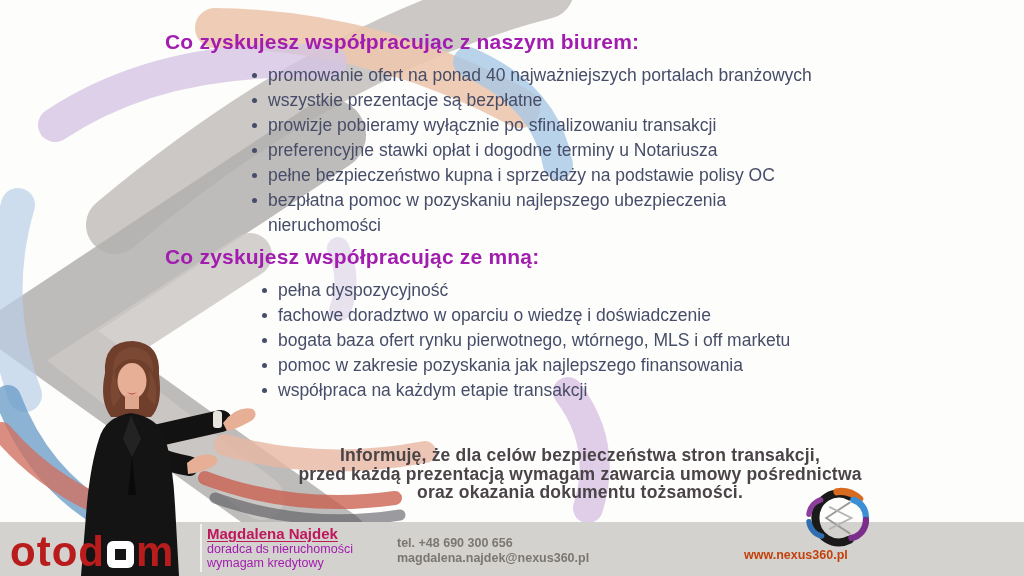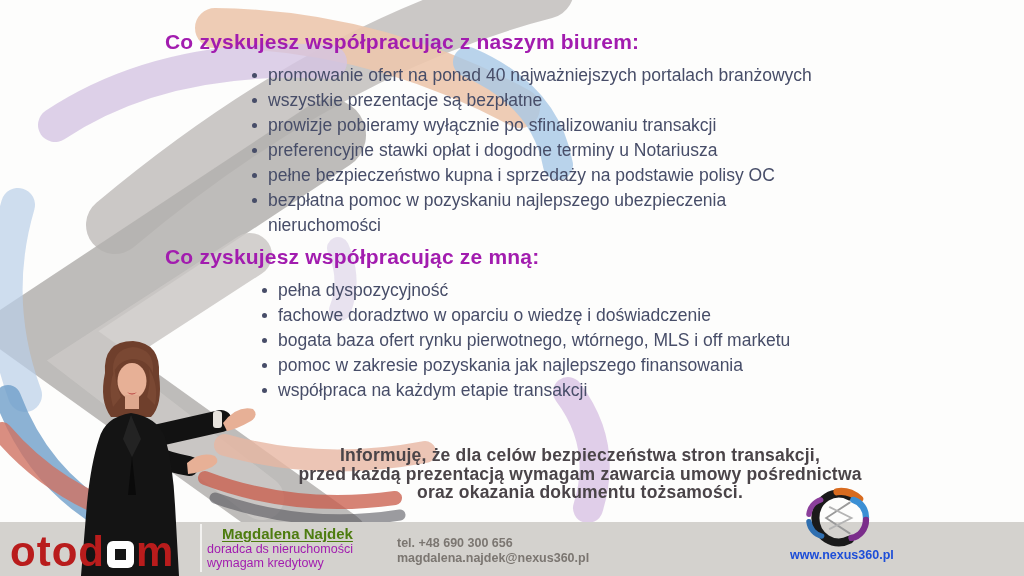--- a/index.html
+++ b/index.html
@@ -45,32 +45,32 @@
   .footer-bar {
     position:absolute; z-index:2; left:0; top:522px;
     width:1024px; height:54px; background:#d4d2ce;
   }
   .footer-divider {
     position:absolute; z-index:4; left:200px; top:524px;
     width:2px; height:48px; background:#f3f2f0;
   }
   .agent-block { position:absolute; z-index:4; left:207px; top:525px; }
   .agent-name {
-    font-size:15px; font-weight:700; color:#4d7c0f;
-    text-decoration:underline; text-underline-offset:2px;text-align:right;
+    font-size:15px; font-weight:700; color:#be185d;
+    text-decoration:underline; text-underline-offset:2px;
   }
   .agent-role { font-size:12.5px; line-height:14px; color:#a21caf; }
   .agent-role:first-of-type { margin-top:3px; }
 
   .contact-block { position:absolute; z-index:4; left:397px; top:536px; }
   .contact-line { font-size:12.5px; line-height:15px; font-weight:700; color:#7b7671; }
 
   .website {
-    position:absolute; z-index:4; left:790px; top:548px;
-    font-size:12.5px; font-weight:700; color:#1d4ed8;
+    position:absolute; z-index:4; left:744px; top:548px;
+    font-size:12.5px; font-weight:700; color:#c2410c;
   }
 
   
   .otodom-logo {
     position:absolute; z-index:5; left:10px; top:528px;
     display:flex; align-items:center;
     color:#b91c1c; font-size:42px; font-weight:700; letter-spacing:1px;
   }
   .otodom-square {
     display:inline-block; width:27px; height:27px; margin:4px 2px 0 2px;

